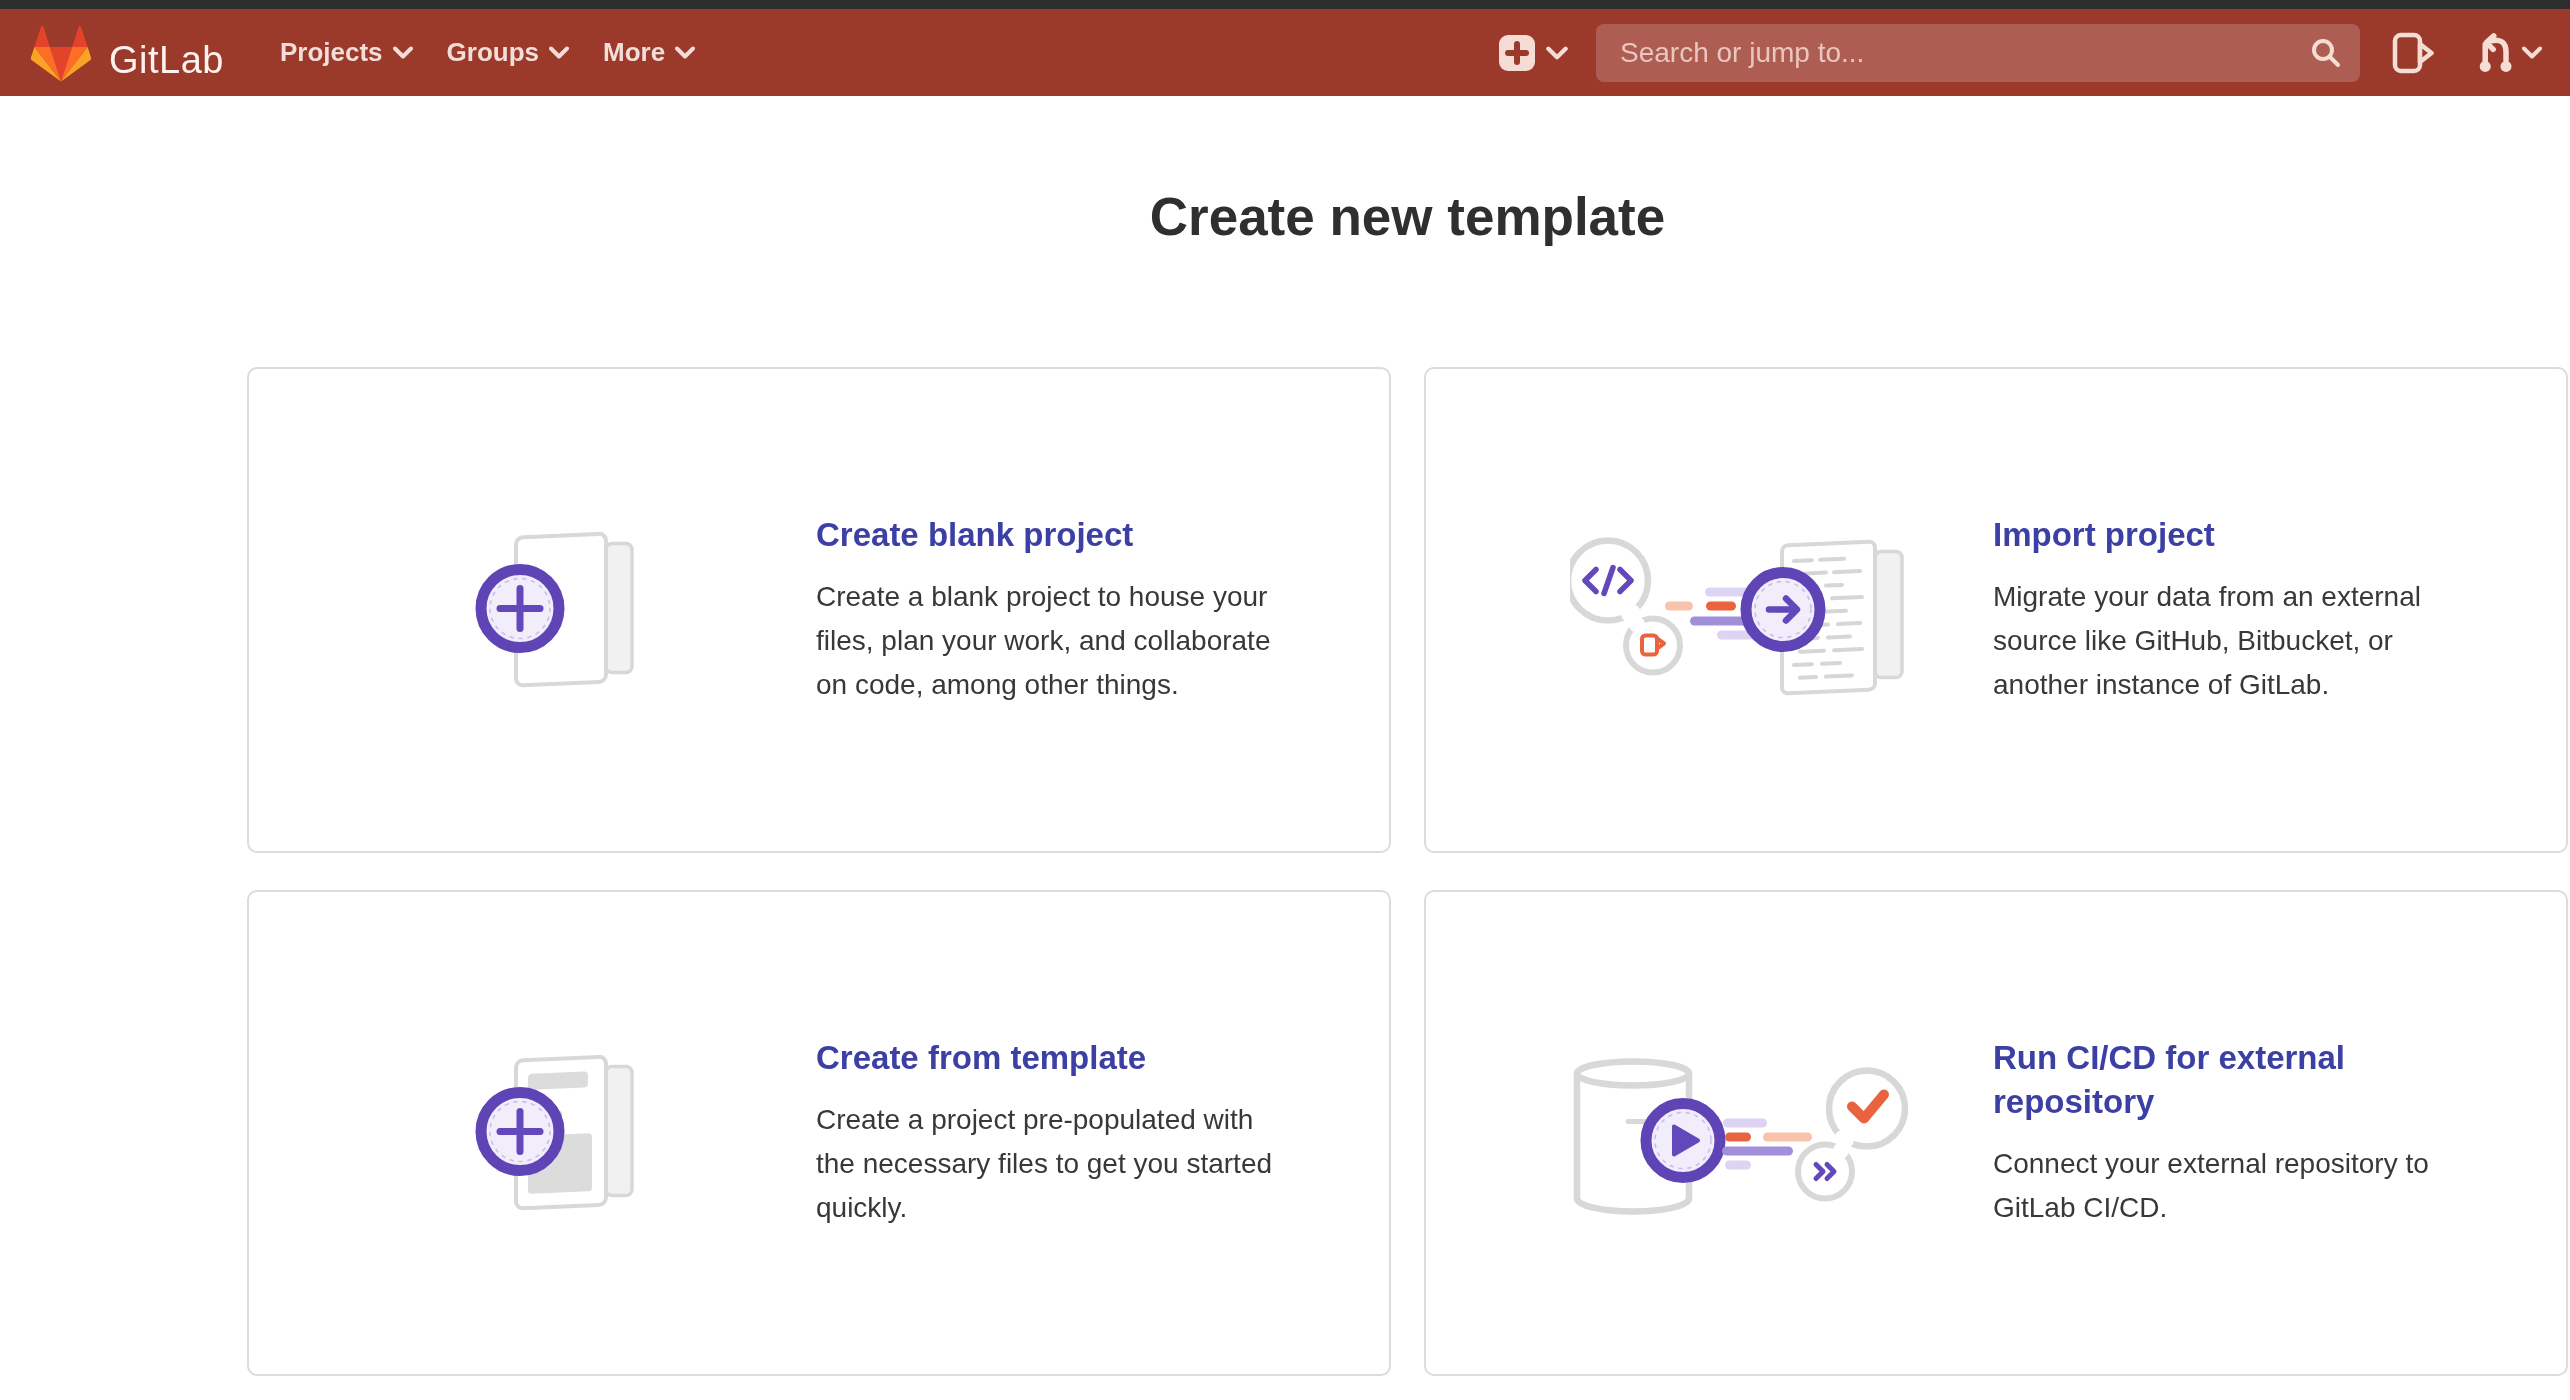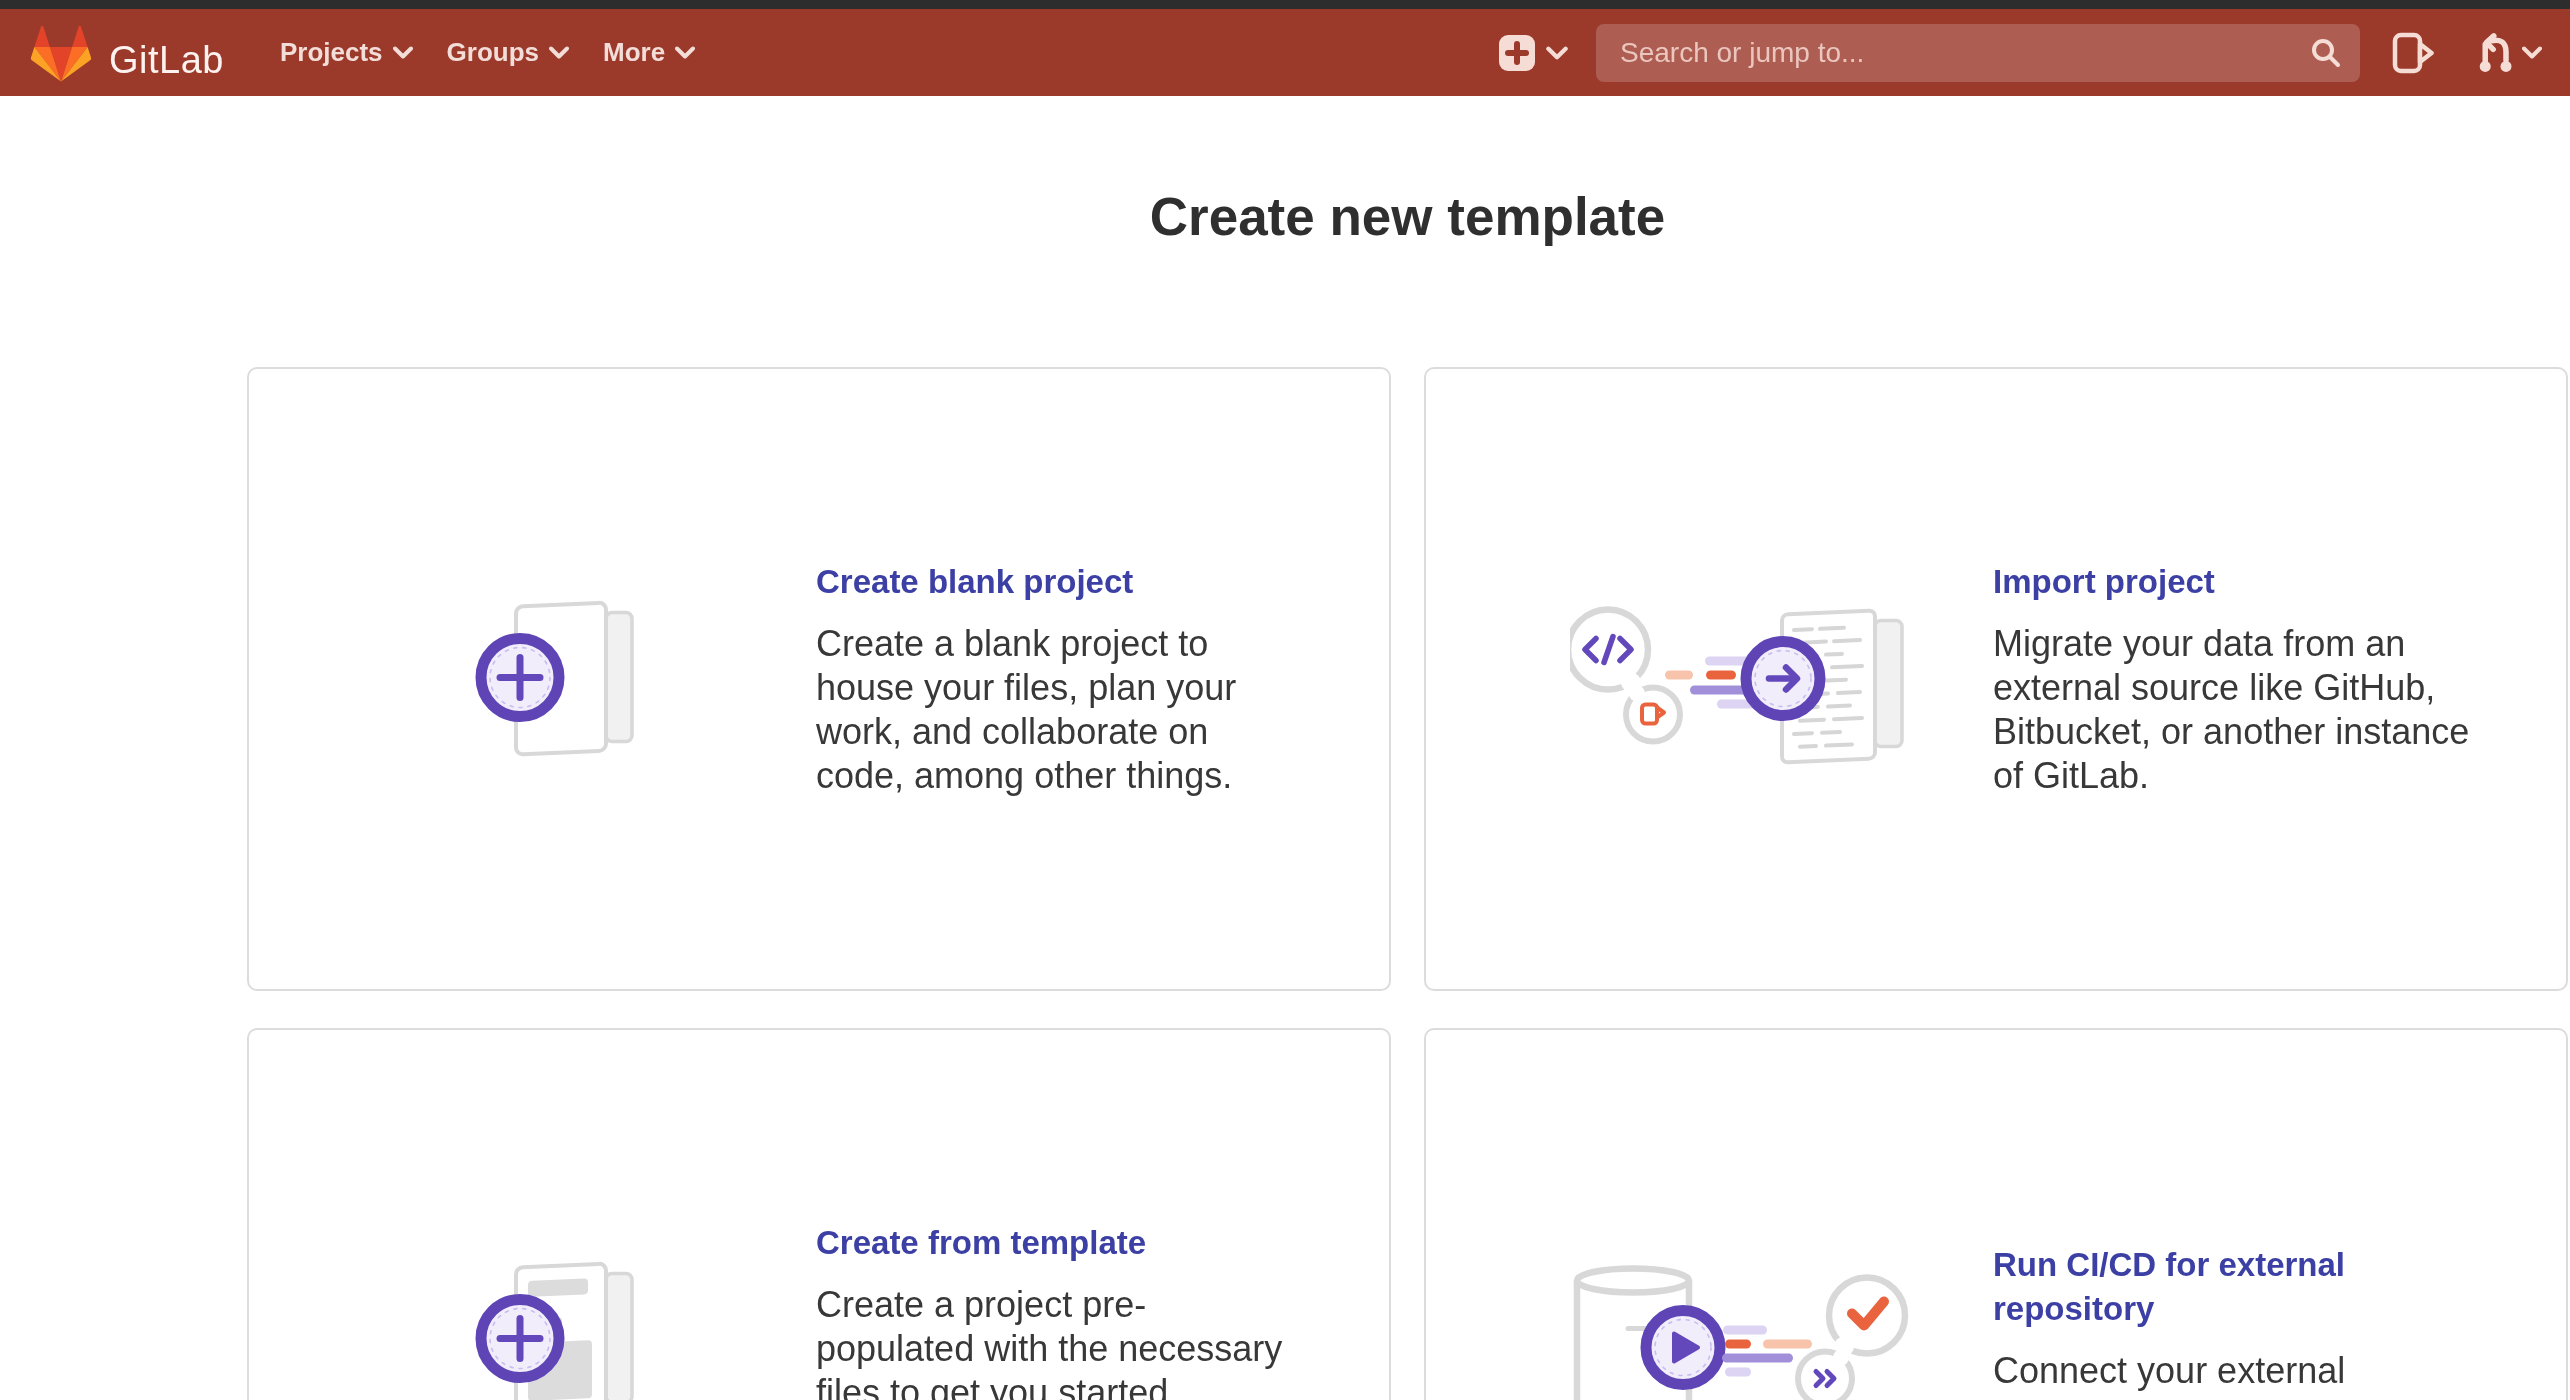--- a/index.html
+++ b/index.html
@@ -27,28 +27,28 @@
              border-radius:8px;display:flex;align-items:center;padding:0 18px 0 24px}
   .searchbox input{flex:1;background:transparent;border:none;outline:none;
              font-size:28px;color:#fff;font-family:"Liberation Sans",sans-serif}
   .searchbox input::placeholder{color:var(--search-text)}
   .nav-ic{display:flex;align-items:center}
   .content{width:2321px;margin-left:247px}
   .page-heading{margin-top:90px;text-align:center;font-size:53px;font-weight:700;
                 color:var(--heading-text)}
   .grid{margin-top:120px;display:grid;grid-template-columns:1144px 1144px;
         gap:37px 33px}
-  .card{height:624px;border:2px solid var(--card-border);border-radius:10px;
+  .card{height:486px;border:2px solid var(--card-border);border-radius:10px;
         display:flex;align-items:center;background:#fff}
   .card-illu{width:567px;flex:none;display:flex;justify-content:center;
              align-items:center;padding-left:70px}
   .card-text{width:505px;flex:none}
   .card-title{font-size:33px;font-weight:700;color:var(--title-link);
               line-height:44px;cursor:pointer}
-  .card-desc{margin-top:18px;font-size:36px;line-height:44px;color:var(--body-text);
+  .card-desc{margin-top:18px;font-size:28px;line-height:44px;color:var(--body-text);
              max-width:478px}
 </style>
 </head>
 <body>
 
 <div class="topstrip"></div>
 
 <header class="navbar">
   <div class="logo">
     <svg width="62" height="58" viewBox="0 0 36.6 34.4">

